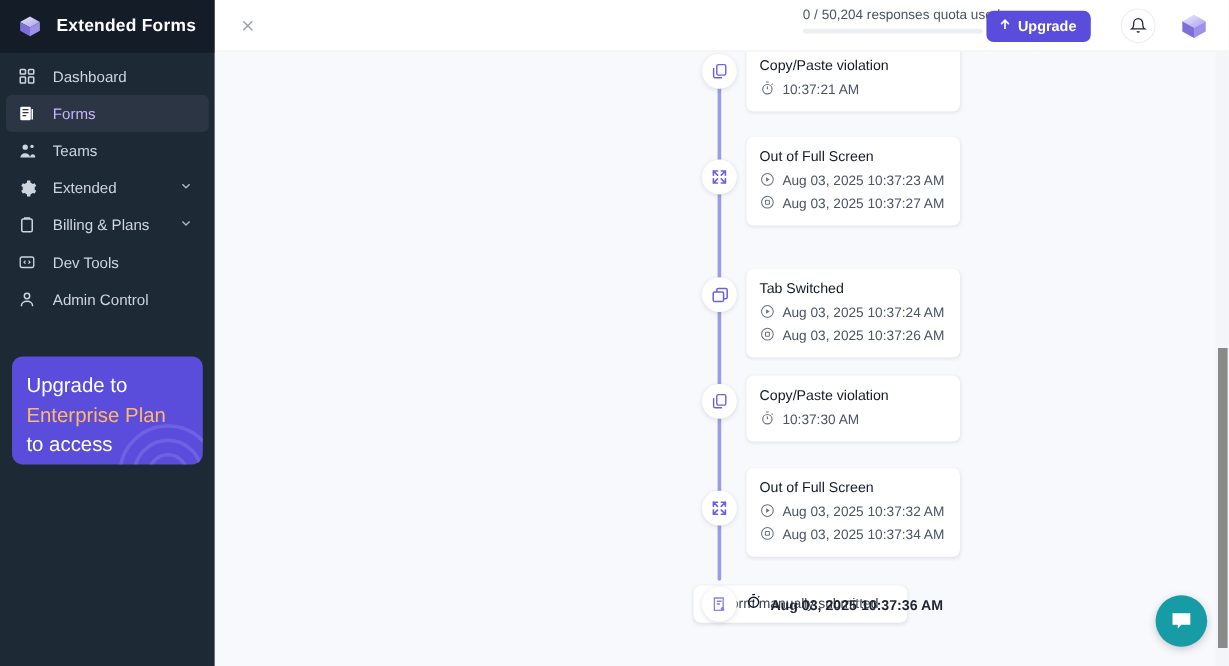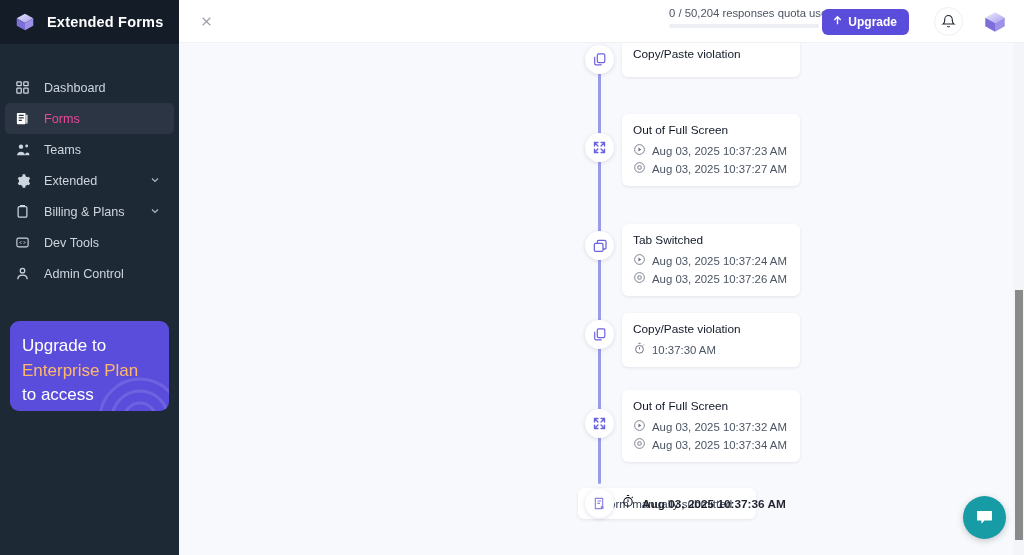--- a/index.html
+++ b/index.html
@@ -21,32 +21,32 @@
   .brand {
     height: 44px;
     background: #141c28;
     display: flex; align-items: center;
     padding-left: 14px; gap: 11px;
   }
   .brand-name {
     color: #ffffff; font-size: 14.5px; font-weight: bold; letter-spacing: .2px;
   }
   .logo-cube { width: 22px; height: 22px; display: block; }
-  .nav { padding-top: 28px; text-align: right; }
+  .nav { padding-top: 4px; text-align: right; }
   .nav-item {
     display: flex; align-items: center;
     height: 31px; margin: 0 5px;
     padding-left: 9px; gap: 13px;
     border-radius: 5px; cursor: pointer;
     position: relative;
   }
   .nav-item.active { background: #2b3543; }
   .nav-item .ic { width: 17px; height: 17px; flex: 0 0 17px; display: flex; align-items: center; justify-content: center; }
   .nav-label { color: #cdd5de; font-size: 12.6px; }
-  .nav-item.active .nav-label { color: #ec4899; }
+  .nav-item.active .nav-label { color: #c4b5fd; }
   .chev { position: absolute; right: 13px; top: 50%; transform: translateY(-50%); }
 
   
   .upgrade-card {
     margin: 32px 10px 0 10px;
     background: #5b4ddb;
     border-radius: 9px;
     padding: 13px 12px 14px 12px;
     position: relative; overflow: hidden;
     height: 90px;
@@ -298,20 +298,29 @@
 
       <div class="badge" style="left:571px; top:51px;">Copy (Ctrl+C)</div>
       <div class="node" style="top:45px;">
         <svg width="15" height="15" viewBox="0 0 24 24" fill="none" stroke="#6b62de" stroke-width="1.9">
           <rect x="8.5" y="3" width="12" height="14" rx="2.2"></rect>
             <path d="M15.5 20.5h-9a2.2 2.2 0 01-2.2-2.2V7.5"></path>
         </svg>
       </div>
       <div class="card" style="top:38px;">
         <div class="card-title">Copy/Paste violation</div>
+        <div class="card-line">
+          <span>
+            <svg width="13" height="13" viewBox="0 0 24 24" fill="none" stroke="#6b7280" stroke-width="1.8">
+              <circle cx="12" cy="13.5" r="7.2"></circle>
+                <path d="M12 13.5V9.5M10 2.5h4M18.5 6.5l1.6-1.6"></path>
+            </svg>
+          </span>
+          <span>10:37:21 AM</span>
+        </div>
       </div>
 
       <div class="dur" style="left:580px; top:140px;">
         <span>4 secs</span>
         <span>
           <svg width="13" height="14" viewBox="0 0 24 24" fill="#111827">
             <path d="M6 2h12v2l-5 6 5 6v2H6v-2l5-6-5-6z" stroke="#111827" stroke-width="1.4"></path>
           </svg>
         </span>
       </div>

